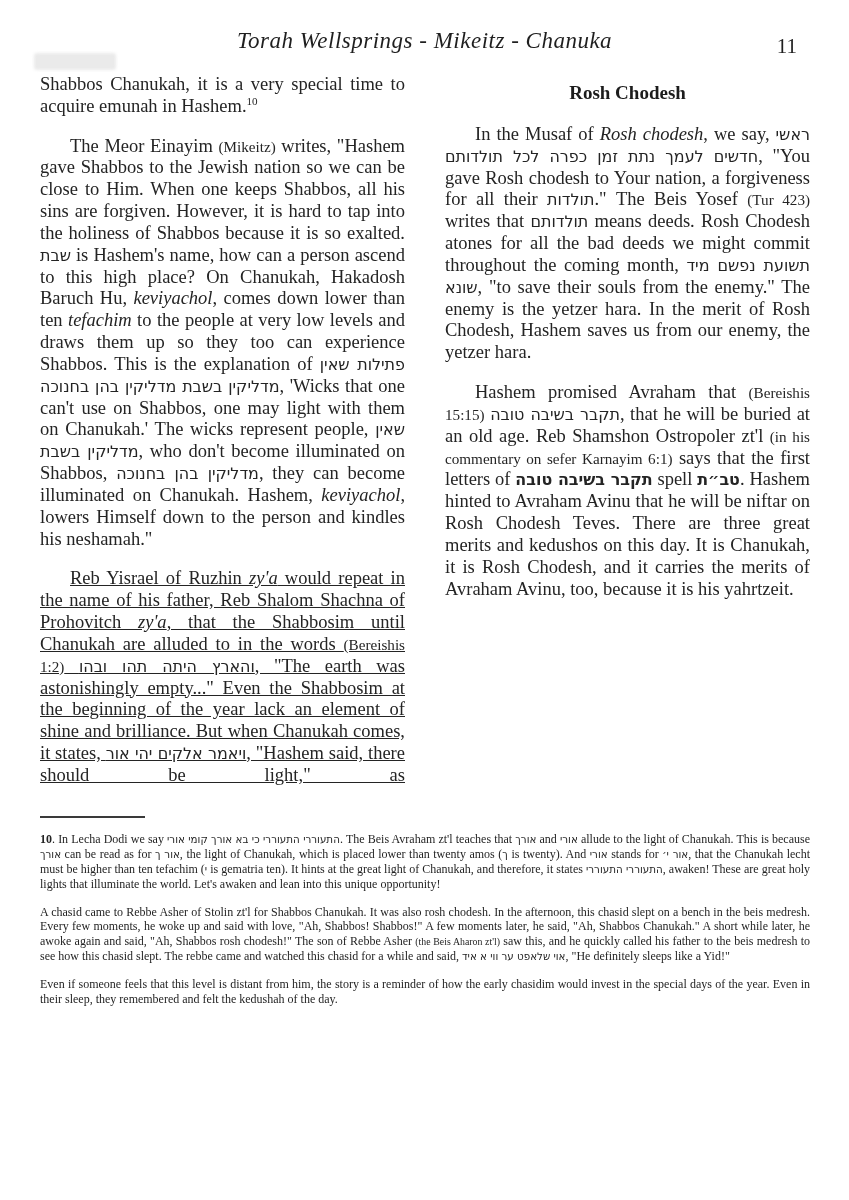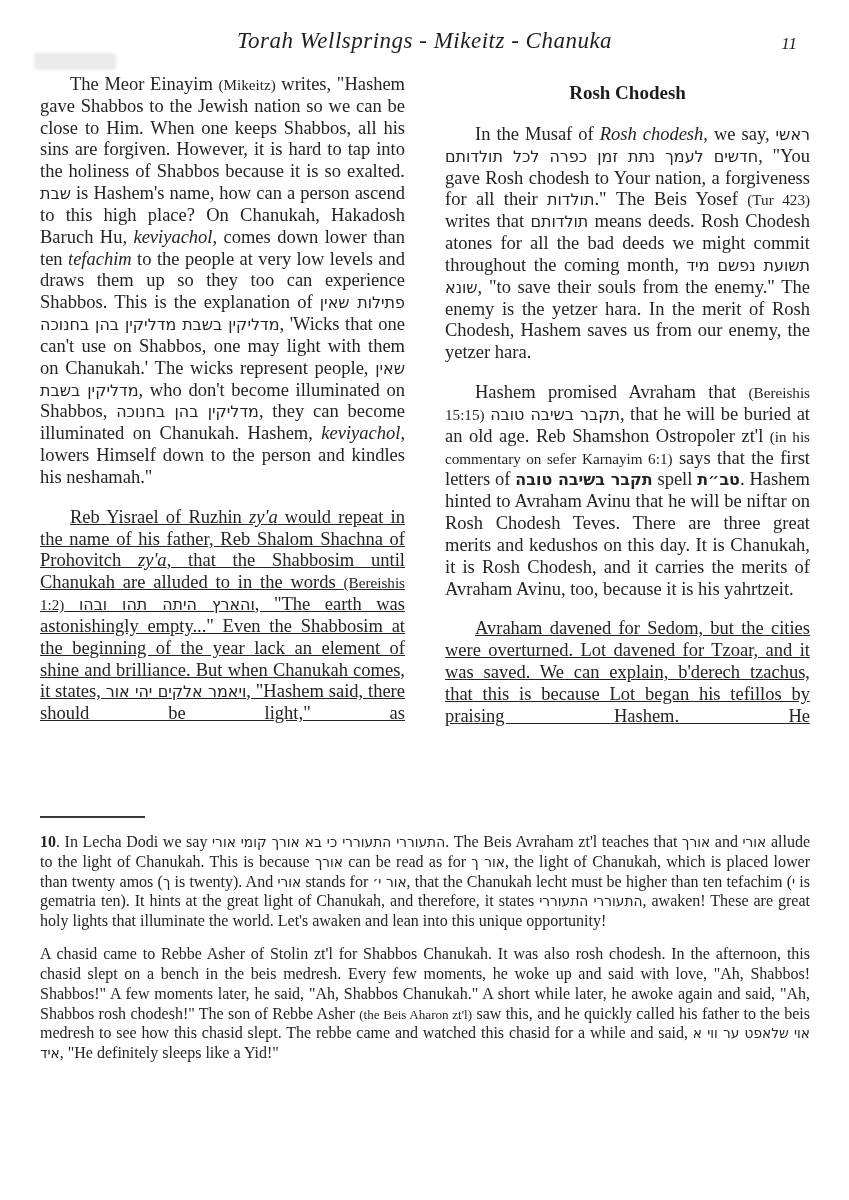--- a/index.html
+++ b/index.html
@@ -16,21 +16,21 @@
     text-align: center;
   }
   .header-title {
     font-style: italic;
     font-size: 23px;
     letter-spacing: 0.5px;
     color: #1f1f1f;
   }
   .page-number {
     position: absolute; top: 6px; right: 52px;
-    font-style: italic; font-size: 17px; color: #1f1f1f;
+    font-size: 21px; color: #1f1f1f;
   }
   .scan-artifact {
     position: absolute; left: 34px; top: 53px;
     width: 82px; height: 17px;
     background: #d9d9d9;
     border-radius: 3px;
     filter: blur(1.5px);
     opacity: 0.55;
   }
   .columns {
@@ -58,21 +58,21 @@
   .footnotes {
     position: absolute; left: 40px; top: 816px;
     width: 770px;
   }
   .fn-rule {
     width: 105px; height: 0;
     border-top: 2px solid #3a3a3a;
     margin-bottom: 14px;
   }
   .para.fn {
-    font-size: 16px;
+    font-size: 12px;
     line-height: 1.24;
     margin: 0 0 13px 0;
   }
   .seg-i { font-style: italic; }
   .seg-b { font-weight: 700; }
   .seg-sm { font-size: 0.82em; }
   .seg-smi { font-size: 0.82em; }
   .seg-he, .seg-heb {
     font-family: "DejaVu Sans", sans-serif;
     font-size: 0.86em;
@@ -86,30 +86,31 @@
 
 <div class="page-header">
   <div class="header-title">Torah Wellsprings - Mikeitz - Chanuka</div>
   <div class="page-number">11</div>
 </div>
 
 <div class="scan-artifact"></div>
 
 <div class="columns">
   <div class="col" id="col-left">
+      <p class="para"><span class="seg-n">Shabbos Chanukah, it is a very special time to acquire emunah in Hashem.</span><sup class="seg-sup">10</sup></p>
       <p class="para indent"><span class="seg-n">The Meor Einayim </span><span class="seg-smi">(Mikeitz)</span><span class="seg-n"> writes, "Hashem gave Shabbos to the Jewish nation so we can be close to Him. When one keeps Shabbos, all his sins are forgiven. However, it is hard to tap into the holiness of Shabbos because it is so exalted. </span><span class="seg-he" dir="rtl">שבת</span><span class="seg-n"> is Hashem's name, how can a person ascend to this high place? On Chanukah, Hakadosh Baruch Hu, </span><span class="seg-i">keviyachol</span><span class="seg-n">, comes down lower than ten </span><span class="seg-i">tefachim</span><span class="seg-n"> to the people at very low levels and draws them up so they too can experience Shabbos. This is the explanation of </span><span class="seg-he" dir="rtl">פתילות שאין מדליקין בשבת מדליקין בהן בחנוכה</span><span class="seg-n">, 'Wicks that one can't use on Shabbos, one may light with them on Chanukah.' The wicks represent people, </span><span class="seg-he" dir="rtl">שאין מדליקין בשבת</span><span class="seg-n">, who don't become illuminated on Shabbos, </span><span class="seg-he" dir="rtl">מדליקין בהן בחנוכה</span><span class="seg-n">, they can become illuminated on Chanukah. Hashem, </span><span class="seg-i">keviyachol</span><span class="seg-n">, lowers Himself down to the person and kindles his neshamah."</span></p>
       <p class="para indent cont"><span class="seg-n">Reb Yisrael of Ruzhin </span><span class="seg-i">zy'a</span><span class="seg-n"> would repeat in the name of his father, Reb Shalom Shachna of Prohovitch </span><span class="seg-i">zy'a</span><span class="seg-n">, that the Shabbosim until Chanukah are alluded to in the words </span><span class="seg-sm">(Bereishis 1:2)</span><span class="seg-n"> </span><span class="seg-he" dir="rtl">והארץ היתה תהו ובהו</span><span class="seg-n">, "The earth was astonishingly empty..." Even the Shabbosim at the beginning of the year lack an element of shine and brilliance. But when Chanukah comes, it states, </span><span class="seg-he" dir="rtl">ויאמר אלקים יהי אור</span><span class="seg-n">, "Hashem said, there should be light," as</span></p>
     </div>
   <div class="col" id="col-right">
       <h3 class="section-heading">Rosh Chodesh</h3>
       <p class="para indent"><span class="seg-n">In the Musaf of </span><span class="seg-i">Rosh chodesh</span><span class="seg-n">, we say, </span><span class="seg-he" dir="rtl">ראשי חדשים לעמך נתת זמן כפרה לכל תולדותם</span><span class="seg-n">, "You gave Rosh chodesh to Your nation, a forgiveness for all their </span><span class="seg-he" dir="rtl">תולדות</span><span class="seg-n">." The Beis Yosef </span><span class="seg-sm">(Tur 423)</span><span class="seg-n"> writes that </span><span class="seg-he" dir="rtl">תולדותם</span><span class="seg-n"> means deeds. Rosh Chodesh atones for all the bad deeds we might commit throughout the coming month, </span><span class="seg-he" dir="rtl">תשועת נפשם מיד שונא</span><span class="seg-n">, "to save their souls from the enemy." The enemy is the yetzer hara. In the merit of Rosh Chodesh, Hashem saves us from our enemy, the yetzer hara.</span></p>
       <p class="para indent"><span class="seg-n">Hashem promised Avraham that </span><span class="seg-sm">(Bereishis 15:15)</span><span class="seg-n"> </span><span class="seg-he" dir="rtl">תקבר בשיבה טובה</span><span class="seg-n">, that he will be buried at an old age. Reb Shamshon Ostropoler zt'l </span><span class="seg-sm">(in his commentary on sefer Karnayim 6:1)</span><span class="seg-n"> says that the first letters of </span><span class="seg-heb" dir="rtl">תקבר בשיבה טובה</span><span class="seg-n"> spell </span><span class="seg-heb" dir="rtl">טב״ת</span><span class="seg-n">. Hashem hinted to Avraham Avinu that he will be niftar on Rosh Chodesh Teves. There are three great merits and kedushos on this day. It is Chanukah, it is Rosh Chodesh, and it carries the merits of Avraham Avinu, too, because it is his yahrtzeit.</span></p>
-      <p class="para indent cont"><span class="seg-n">Avraham davened for Sedom, but the cities were overturned. Lot davened for Tzoar, and it was saved. We can explain, b'derech tzachus, that this is because Lot began his tefillos by praising Hashem. He</span></p>
     </div>
 </div>
 
 <div class="footnotes">
   <div class="fn-rule"></div>
   <div id="fn-list">
       <p class="para fn"><span class="seg-b">10</span><span class="seg-n">. In Lecha Dodi we say </span><span class="seg-he" dir="rtl">התעוררי התעוררי כי בא אורך קומי אורי</span><span class="seg-n">. The Beis Avraham zt'l teaches that </span><span class="seg-he" dir="rtl">אורך</span><span class="seg-n"> and </span><span class="seg-he" dir="rtl">אורי</span><span class="seg-n"> allude to the light of Chanukah. This is because </span><span class="seg-he" dir="rtl">אורך</span><span class="seg-n"> can be read as for </span><span class="seg-he" dir="rtl">אור ך</span><span class="seg-n">, the light of Chanukah, which is placed lower than twenty amos (</span><span class="seg-he" dir="rtl">ך</span><span class="seg-n"> is twenty). And </span><span class="seg-he" dir="rtl">אורי</span><span class="seg-n"> stands for </span><span class="seg-he" dir="rtl">אור י׳</span><span class="seg-n">, that the Chanukah lecht must be higher than ten tefachim (</span><span class="seg-he" dir="rtl">י</span><span class="seg-n"> is gematria ten). It hints at the great light of Chanukah, and therefore, it states </span><span class="seg-he" dir="rtl">התעוררי התעוררי</span><span class="seg-n">, awaken! These are great holy lights that illuminate the world. Let's awaken and lean into this unique opportunity!</span></p>
       <p class="para fn"><span class="seg-n">A chasid came to Rebbe Asher of Stolin zt'l for Shabbos Chanukah. It was also rosh chodesh. In the afternoon, this chasid slept on a bench in the beis medresh. Every few moments, he woke up and said with love, "Ah, Shabbos! Shabbos!" A few moments later, he said, "Ah, Shabbos Chanukah." A short while later, he awoke again and said, "Ah, Shabbos rosh chodesh!" The son of Rebbe Asher </span><span class="seg-sm">(the Beis Aharon zt'l)</span><span class="seg-n"> saw this, and he quickly called his father to the beis medresh to see how this chasid slept. The rebbe came and watched this chasid for a while and said, </span><span class="seg-he" dir="rtl">אוי שלאפט ער ווי א איד</span><span class="seg-n">, "He definitely sleeps like a Yid!"</span></p>
+      <p class="para fn"><span class="seg-n">Even if someone feels that this level is distant from him, the story is a reminder of how the early chasidim would invest in the special days of the year. Even in their sleep, they remembered and felt the kedushah of the day.</span></p>
     </div>
 </div>
 
 </body></html>

